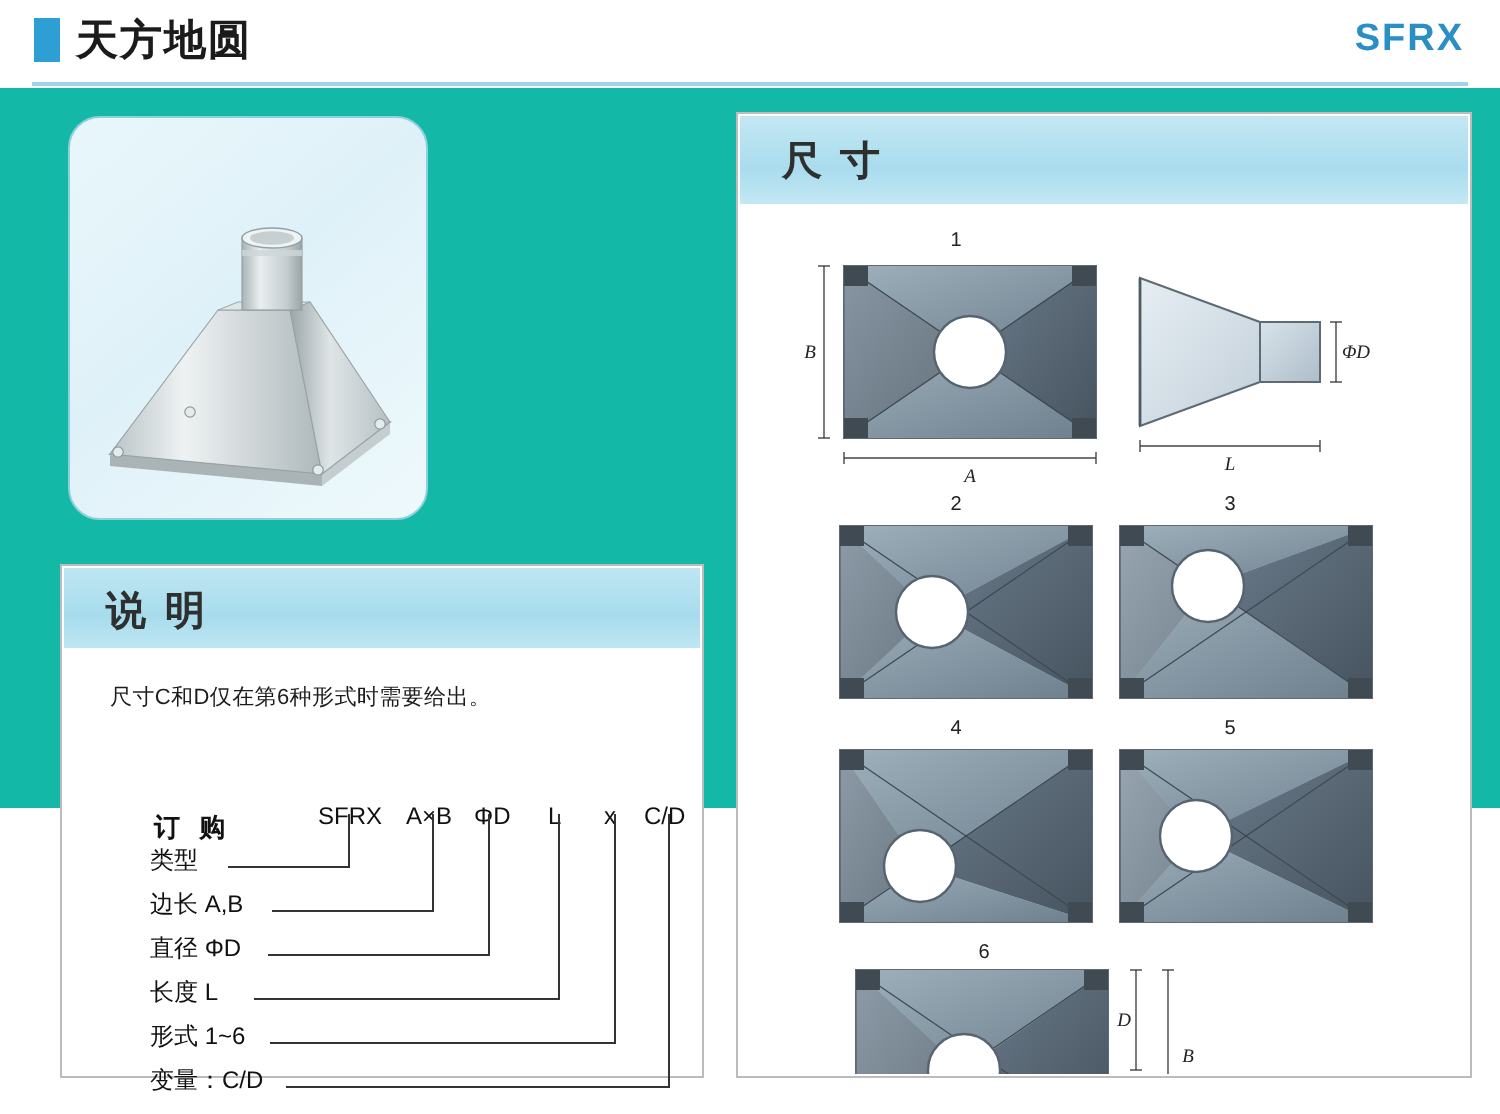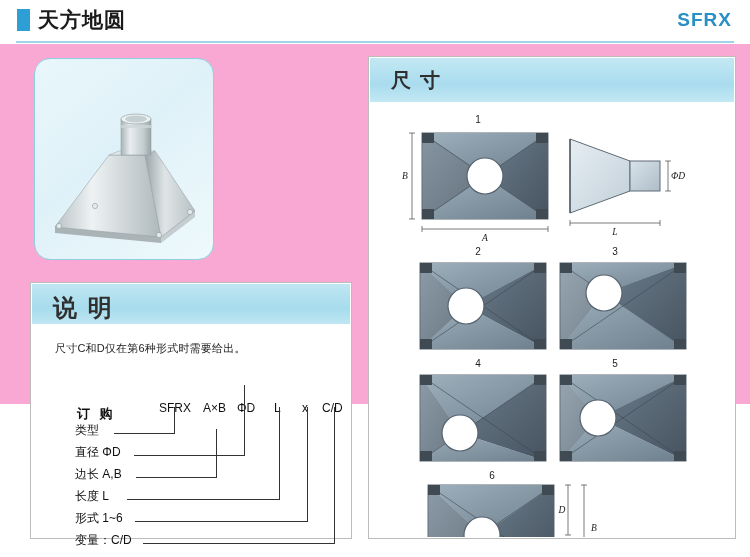--- a/index.html
+++ b/index.html
@@ -11,21 +11,21 @@
     height: 557px;
     background: #ffffff;
     font-family: "Liberation Sans", sans-serif;
     overflow: hidden;
     position: relative;
   }
   .page {
     position: relative;
     width: 750px;
     height: 404px;
-    background: #f9a8d4;
+    background: #14b8a6;
   }
 
   
   .header {
     position: absolute;
     left: 0; top: 0;
     width: 750px;
     height: 44px;
     background: #ffffff;
   }
@@ -82,21 +82,21 @@
   }
   .spec-header {
     position: absolute;
     left: 1px; top: 1px;
     width: 318px; height: 40px;
     background: linear-gradient(180deg, #bfe6f2 0%, #a7dced 60%, #bfe6f2 100%);
   }
   .spec-header-title {
     position: absolute;
     left: 22px; top: 9px;
-    font-size: 24px;
+    font-size: 20px;
     font-weight: bold;
     color: #2f2f2f;
     letter-spacing: 2px;
   }
   .spec-note {
     position: absolute;
     left: 24px; top: 58px;
     font-size: 11px;
     color: #1c1c1c;
     letter-spacing: .2px;
@@ -251,29 +251,29 @@
 
     <div class="legend">
 
       <div class="legend-row">
         <span class="leg-txt" style="left:44px; top:3px;">类型</span>
         <span class="leader" style="left:143px; top:-12px; width:0px; height:26px;"></span>
         <span class="leader" style="left:83px; top:14px; width:60px; height:0; border-left:none;"></span>
       </div>
 
       <div class="legend-row">
+        <span class="leg-txt" style="left:44px; top:3px;">边长  A,B</span>
+        <span class="leader" style="left:185px; top:-34px; width:0px; height:48px;"></span>
+        <span class="leader" style="left:105px; top:14px; width:80px; height:0; border-left:none;"></span>
+      </div>
+
+      <div class="legend-row">
         <span class="leg-txt" style="left:44px; top:3px;">直径 ΦD</span>
         <span class="leader" style="left:213px; top:-56px; width:0px; height:70px;"></span>
         <span class="leader" style="left:103px; top:14px; width:110px; height:0; border-left:none;"></span>
-      </div>
-
-      <div class="legend-row">
-        <span class="leg-txt" style="left:44px; top:3px;">边长  A,B</span>
-        <span class="leader" style="left:185px; top:-34px; width:0px; height:48px;"></span>
-        <span class="leader" style="left:105px; top:14px; width:80px; height:0; border-left:none;"></span>
       </div>
 
       <div class="legend-row">
         <span class="leg-txt" style="left:44px; top:3px;">长度  L</span>
         <span class="leader" style="left:248px; top:-78px; width:0px; height:92px;"></span>
         <span class="leader" style="left:96px; top:14px; width:152px; height:0; border-left:none;"></span>
       </div>
 
       <div class="legend-row">
         <span class="leg-txt" style="left:44px; top:3px;">形式 1~6</span>

